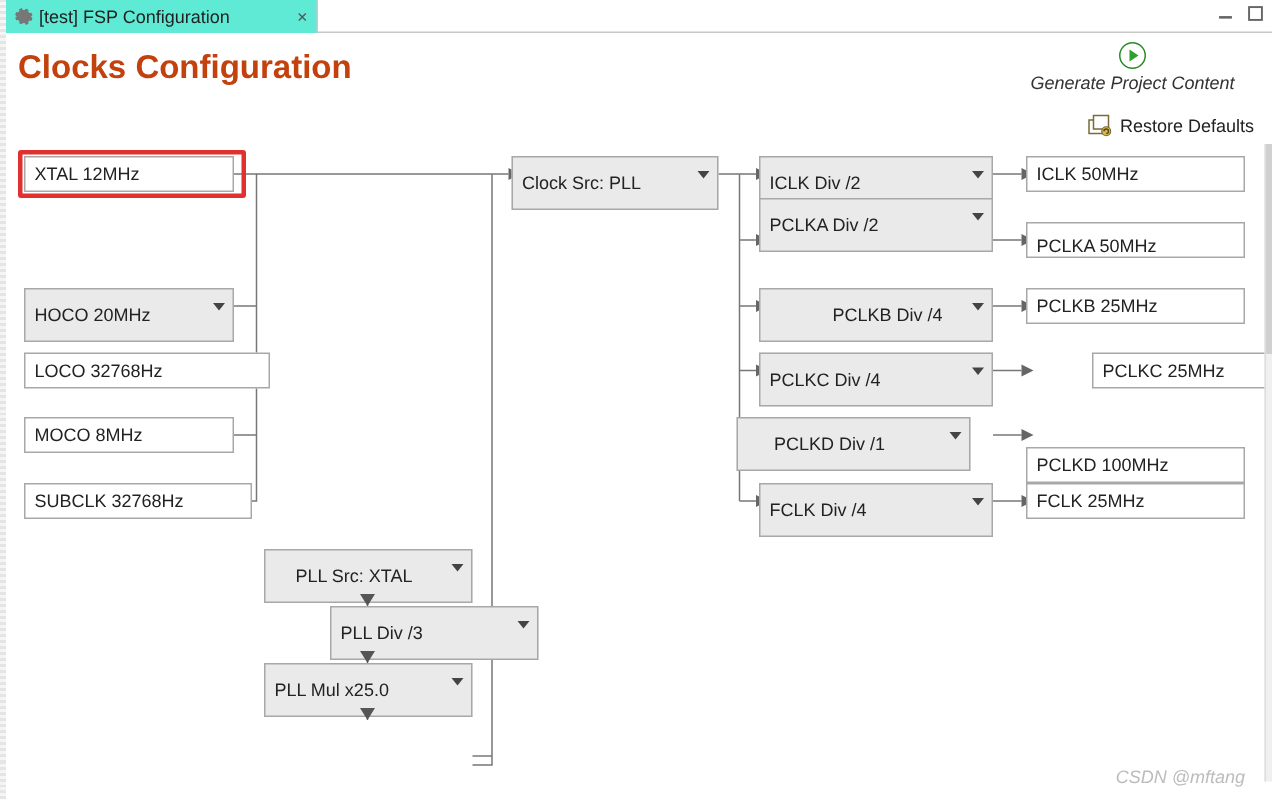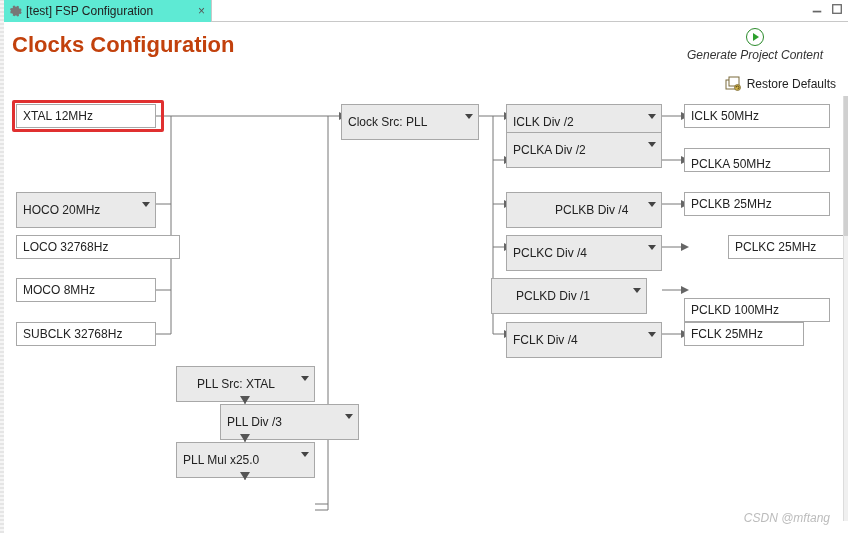--- a/index.html
+++ b/index.html
@@ -196,21 +196,21 @@
   <div class="xtal-highlight" style="left:4px; top:4px; width:152px; height:32px;"></div>
   <div class="dd" style="left:8px; top:96px; width:140px;">
       <span>HOCO 20MHz</span>
     </div>
   <div class="box" style="left:8px; top:139px; width:164px;">
       <span>LOCO 32768Hz</span>
     </div>
   <div class="box" style="left:8px; top:182px; width:140px;">
       <span>MOCO 8MHz</span>
     </div>
-  <div class="box" style="left:8px; top:226px; width:140px;">
+  <div class="box" style="left:8px; top:226px; width:152px;">
       <span>SUBCLK 32768Hz</span>
     </div>
 
   <div class="dd" style="left:168px; top:270px; width:139px;padding-left:20px;">
       <span>PLL Src: XTAL</span>
     </div>
   <div class="arrow-down" style="left:232px; top:300px;"></div>
   <div class="dd" style="left:168px; top:308px; width:139px;margin-left:44px;">
       <span>PLL Div /3</span>
     </div>
@@ -255,21 +255,21 @@
   <div class="dd" style="left:483px; top:182px; width:156px;padding-left:24px;">
       <span>PCLKD Div /1</span>
     </div>
   <div class="box" style="left:676px; top:182px; width:146px;margin-top:20px;">
       <span>PCLKD 100MHz</span>
     </div>
 
   <div class="dd" style="left:498px; top:226px; width:156px;">
       <span>FCLK Div /4</span>
     </div>
-  <div class="box" style="left:676px; top:226px; width:120px;">
+  <div class="box" style="left:676px; top:226px; width:146px;">
       <span>FCLK 25MHz</span>
     </div>
 
 </div>
 
 <div class="right-scroll">
   <div class="thumb"></div>
 </div>
 
 <div class="watermark">CSDN @mftang</div>

